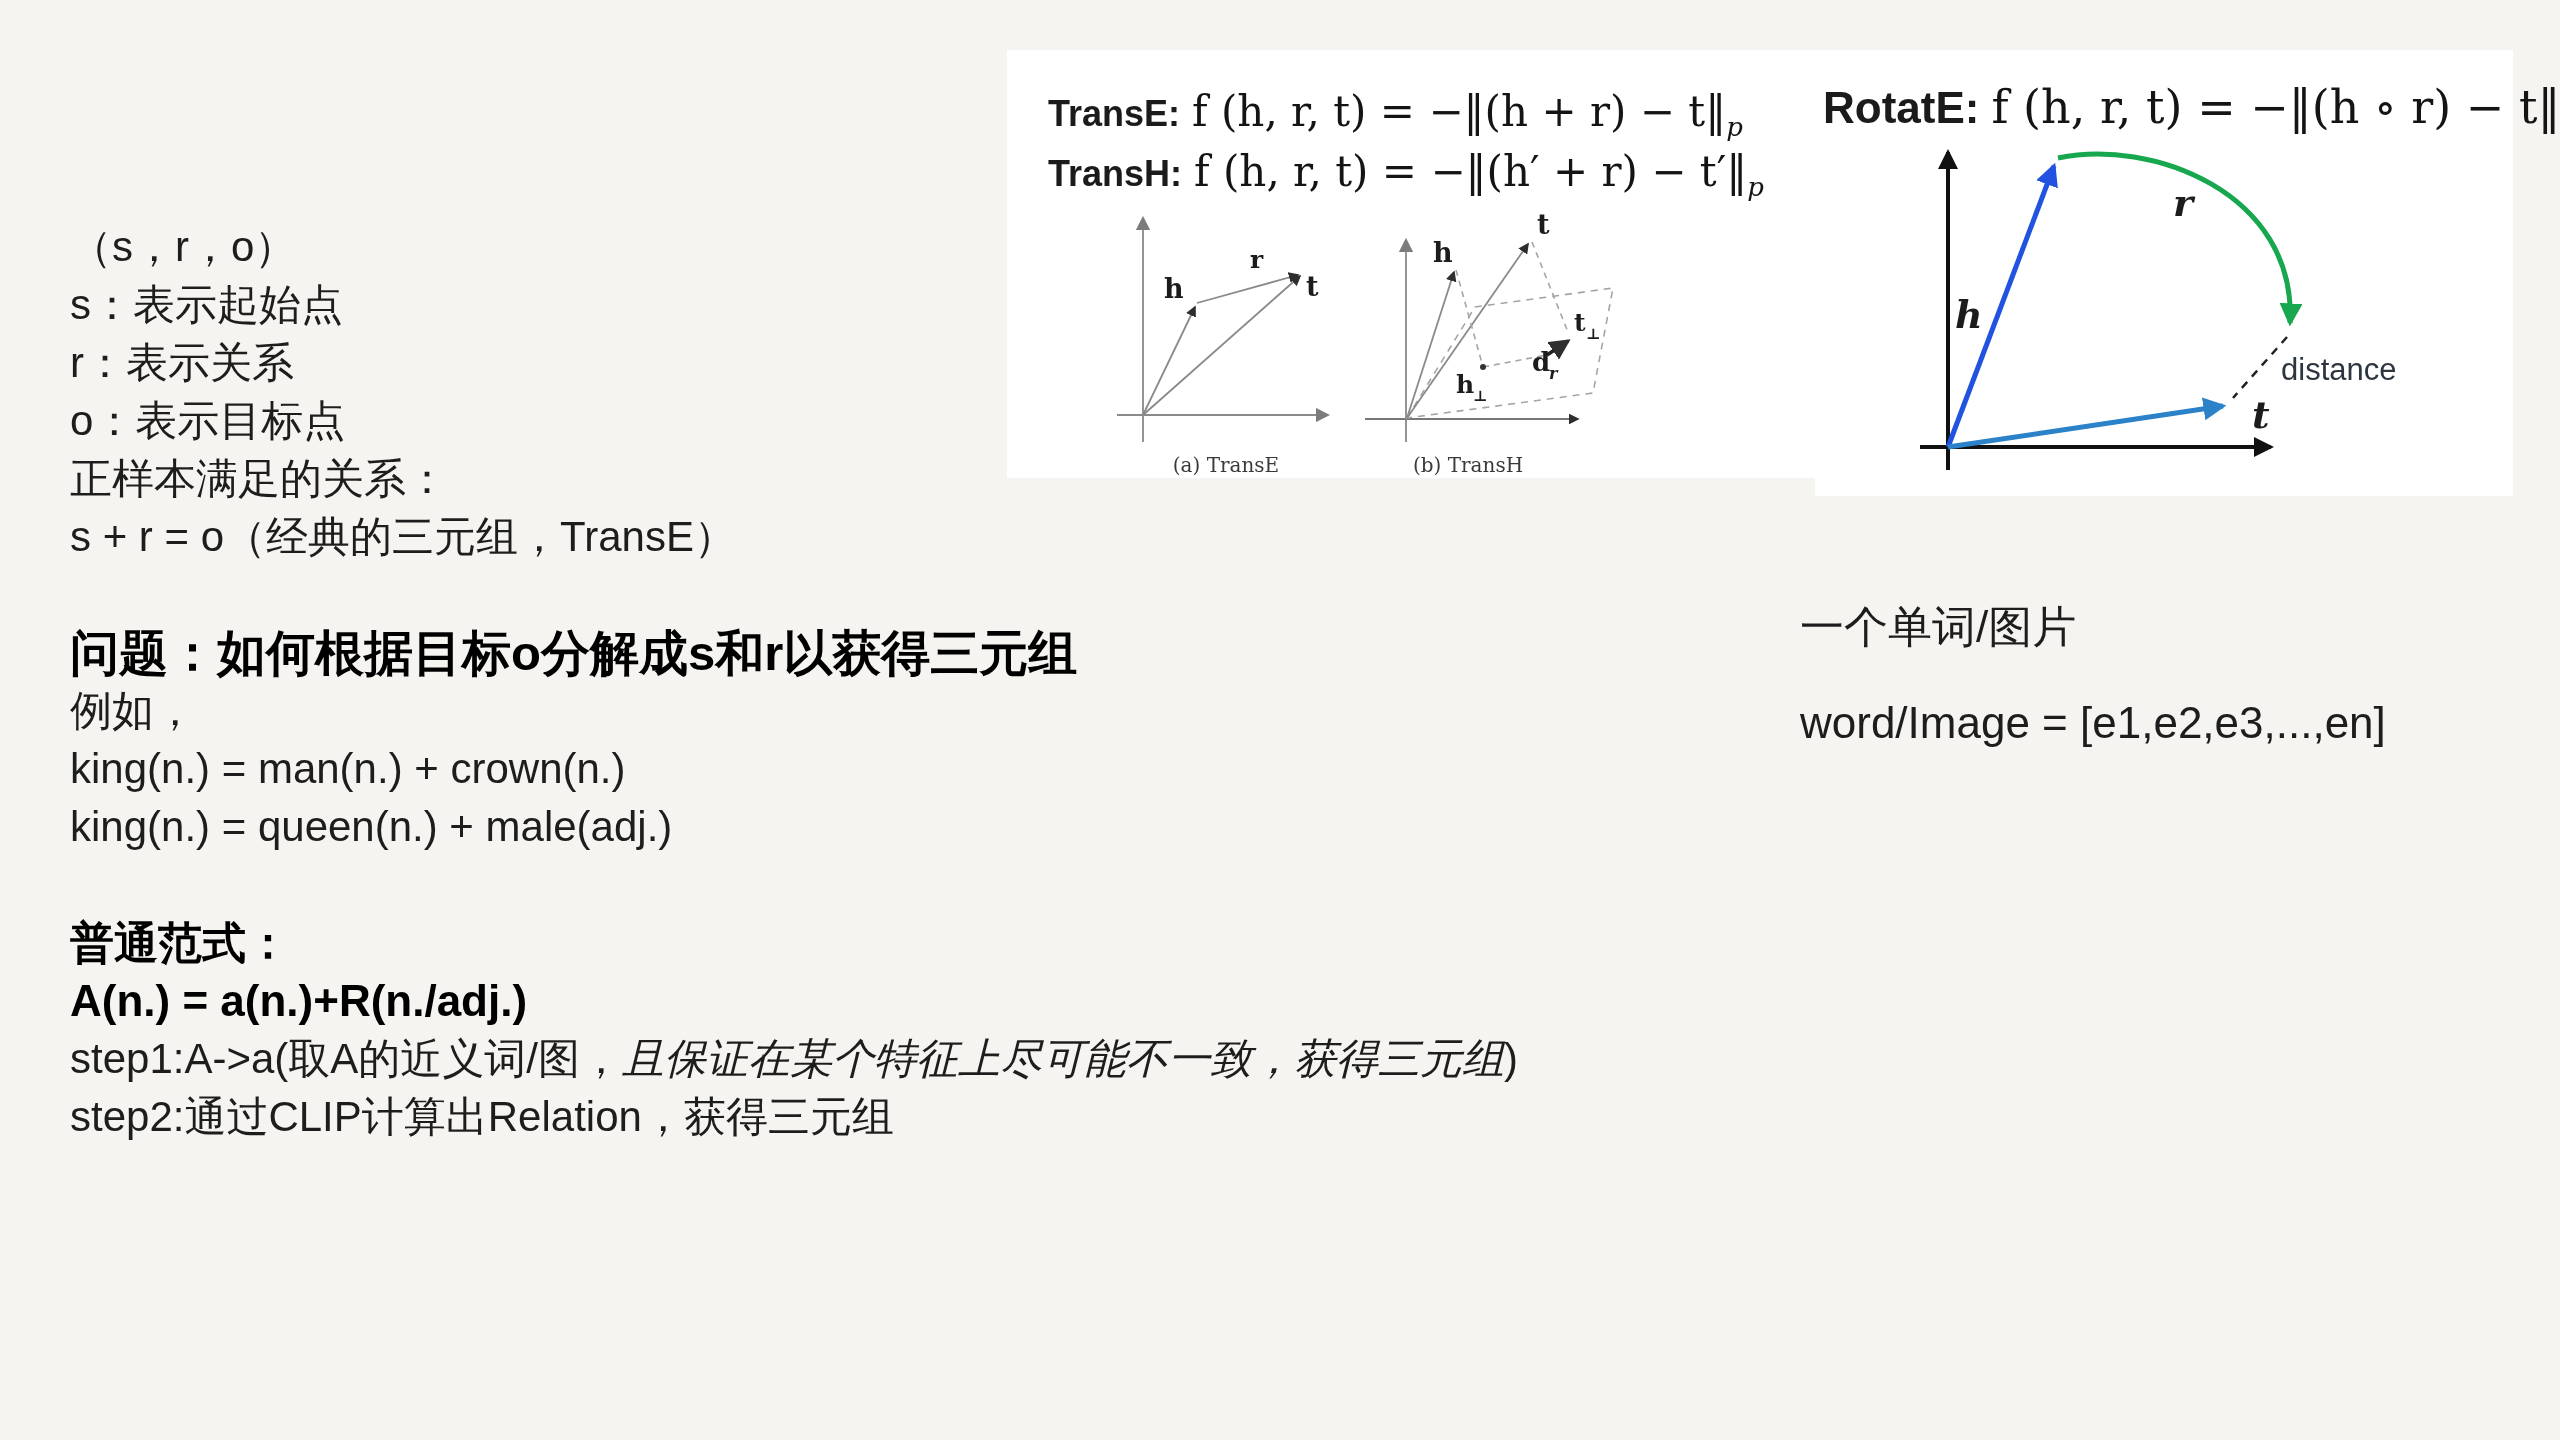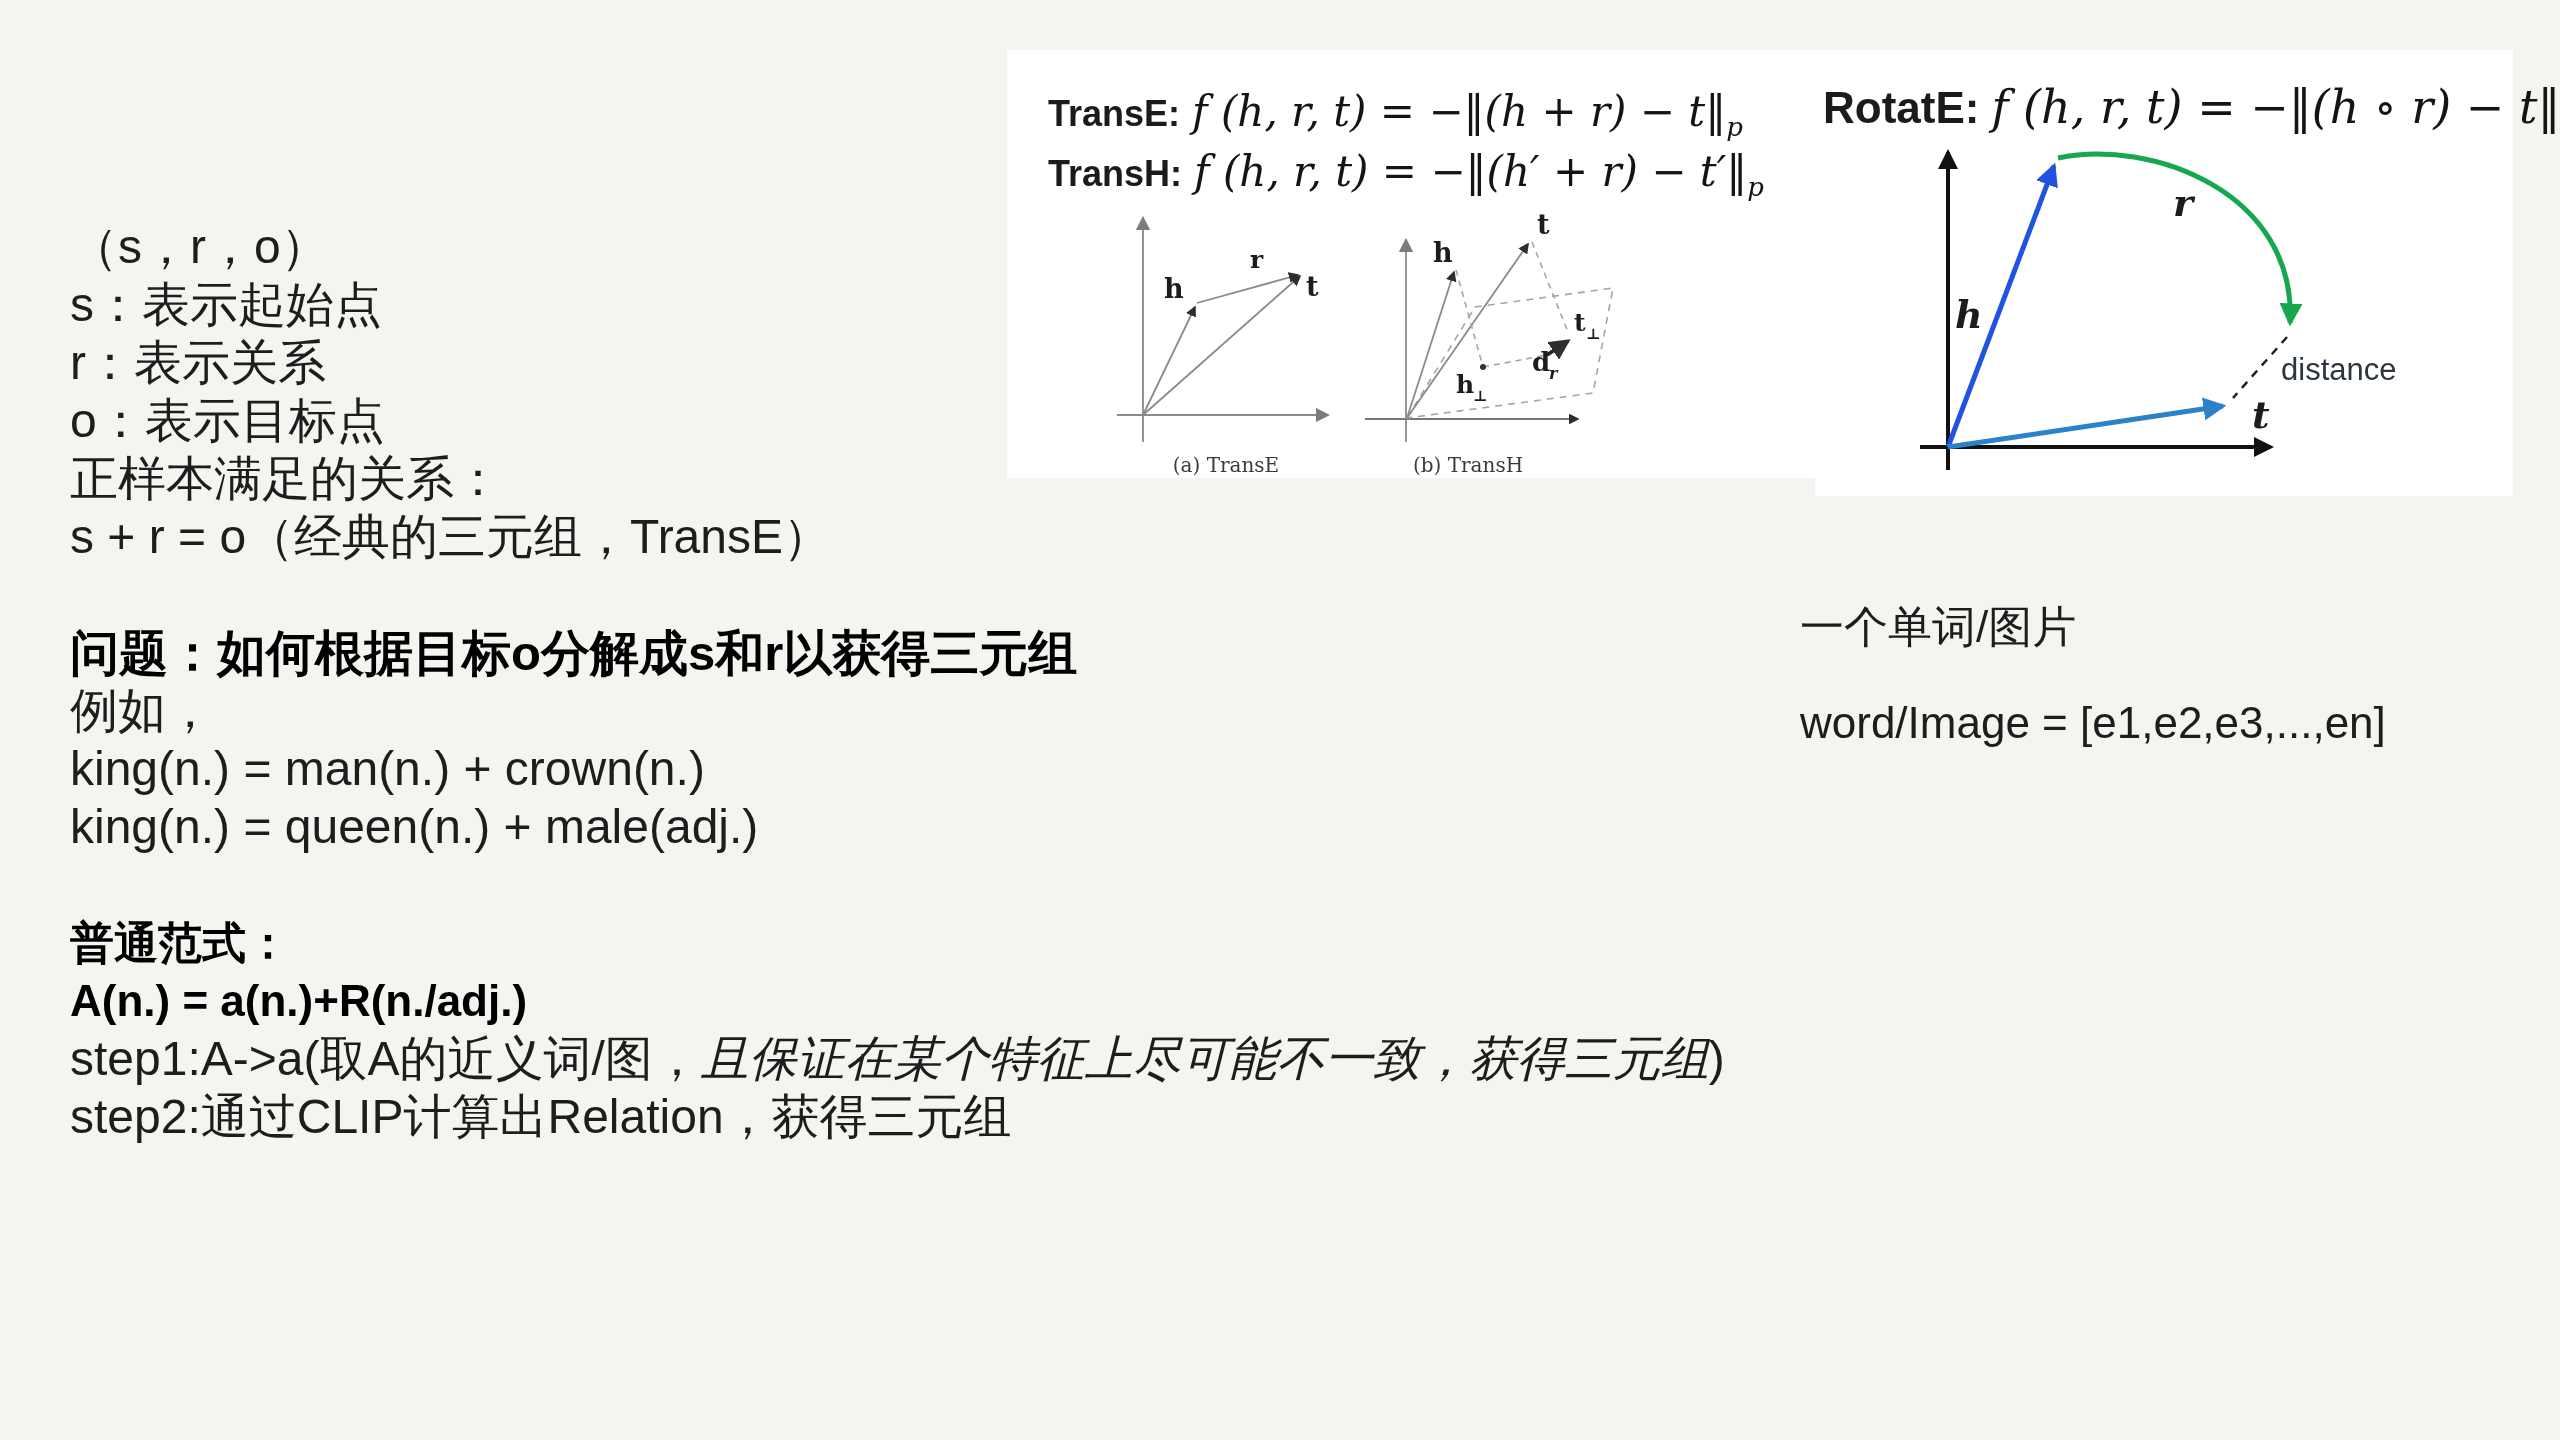--- a/index.html
+++ b/index.html
@@ -5,33 +5,33 @@
   html,body { margin:0; padding:0; }
   .slide {
     position:relative; width:2560px; height:1440px;
     background:#f6f4f0; overflow:hidden;
     font-family:"Liberation Sans", sans-serif; color:#1d1d1d;
   }
   .img-panel { position:absolute; background:#ffffff; }
 
   
   .left-col { position:absolute; left:70px; top:218px; width:1830px; }
-  .ln { height:58px; line-height:58px; font-size:48px; white-space:nowrap; }
+  .ln { height:58px; line-height:58px; font-size:42px; white-space:nowrap; }
   .ln.h1 { font-size:49px; font-weight:700; color:#000; }
   .ln.b  { font-size:44px; font-weight:700; color:#000; }
   .it { font-style:italic; }
 
   
   .right-notes { position:absolute; left:1800px; top:559px; }
   .right-notes .ln { font-size:44px; height:57px; line-height:57px;margin-top:39px; }
 
   
   .formula { position:absolute; white-space:nowrap; }
   .flab { font-size:36px; font-weight:600; color:#1b1b1b; }
-  .fmath { font-family:"DejaVu Serif", serif; font-style:italic;
+  .fmath { font-family:"DejaVu Serif", serif; 
            font-size:42px; color:#141414; margin-left:12px; }
   .fsub  { font-family:"DejaVu Serif", serif; font-style:italic;
            font-size:26px; color:#141414; vertical-align:-10px; }
   .formula.rot .flab { font-size:44px; }
   .formula.rot .fmath{ font-size:46px; }
 
   .fig-svg { position:absolute; }
   .dlab  { font-family:"DejaVu Serif", serif; font-weight:700; fill:#1c1c1c; }
   .dlab.i{ font-style:italic; }
   .dcap  { font-family:"DejaVu Serif", serif; fill:#3a3a3a; }

